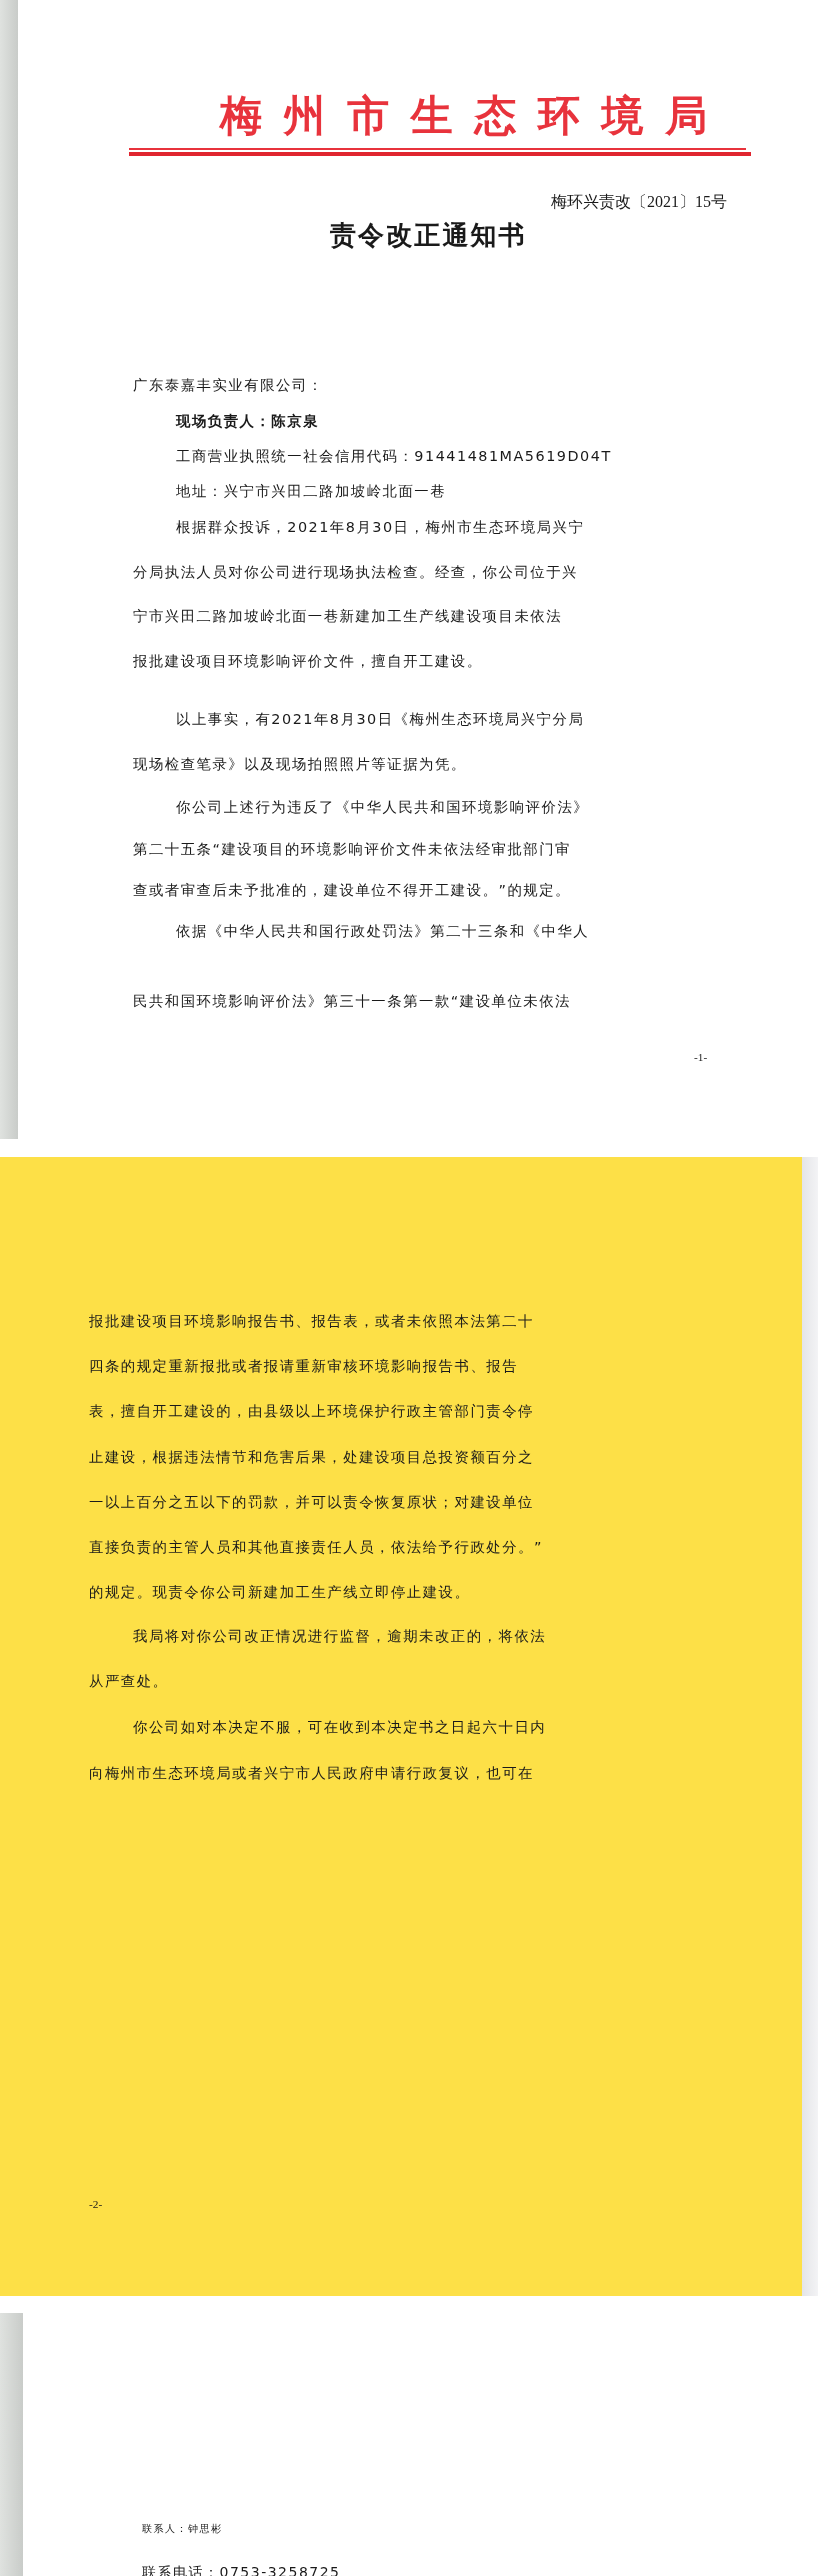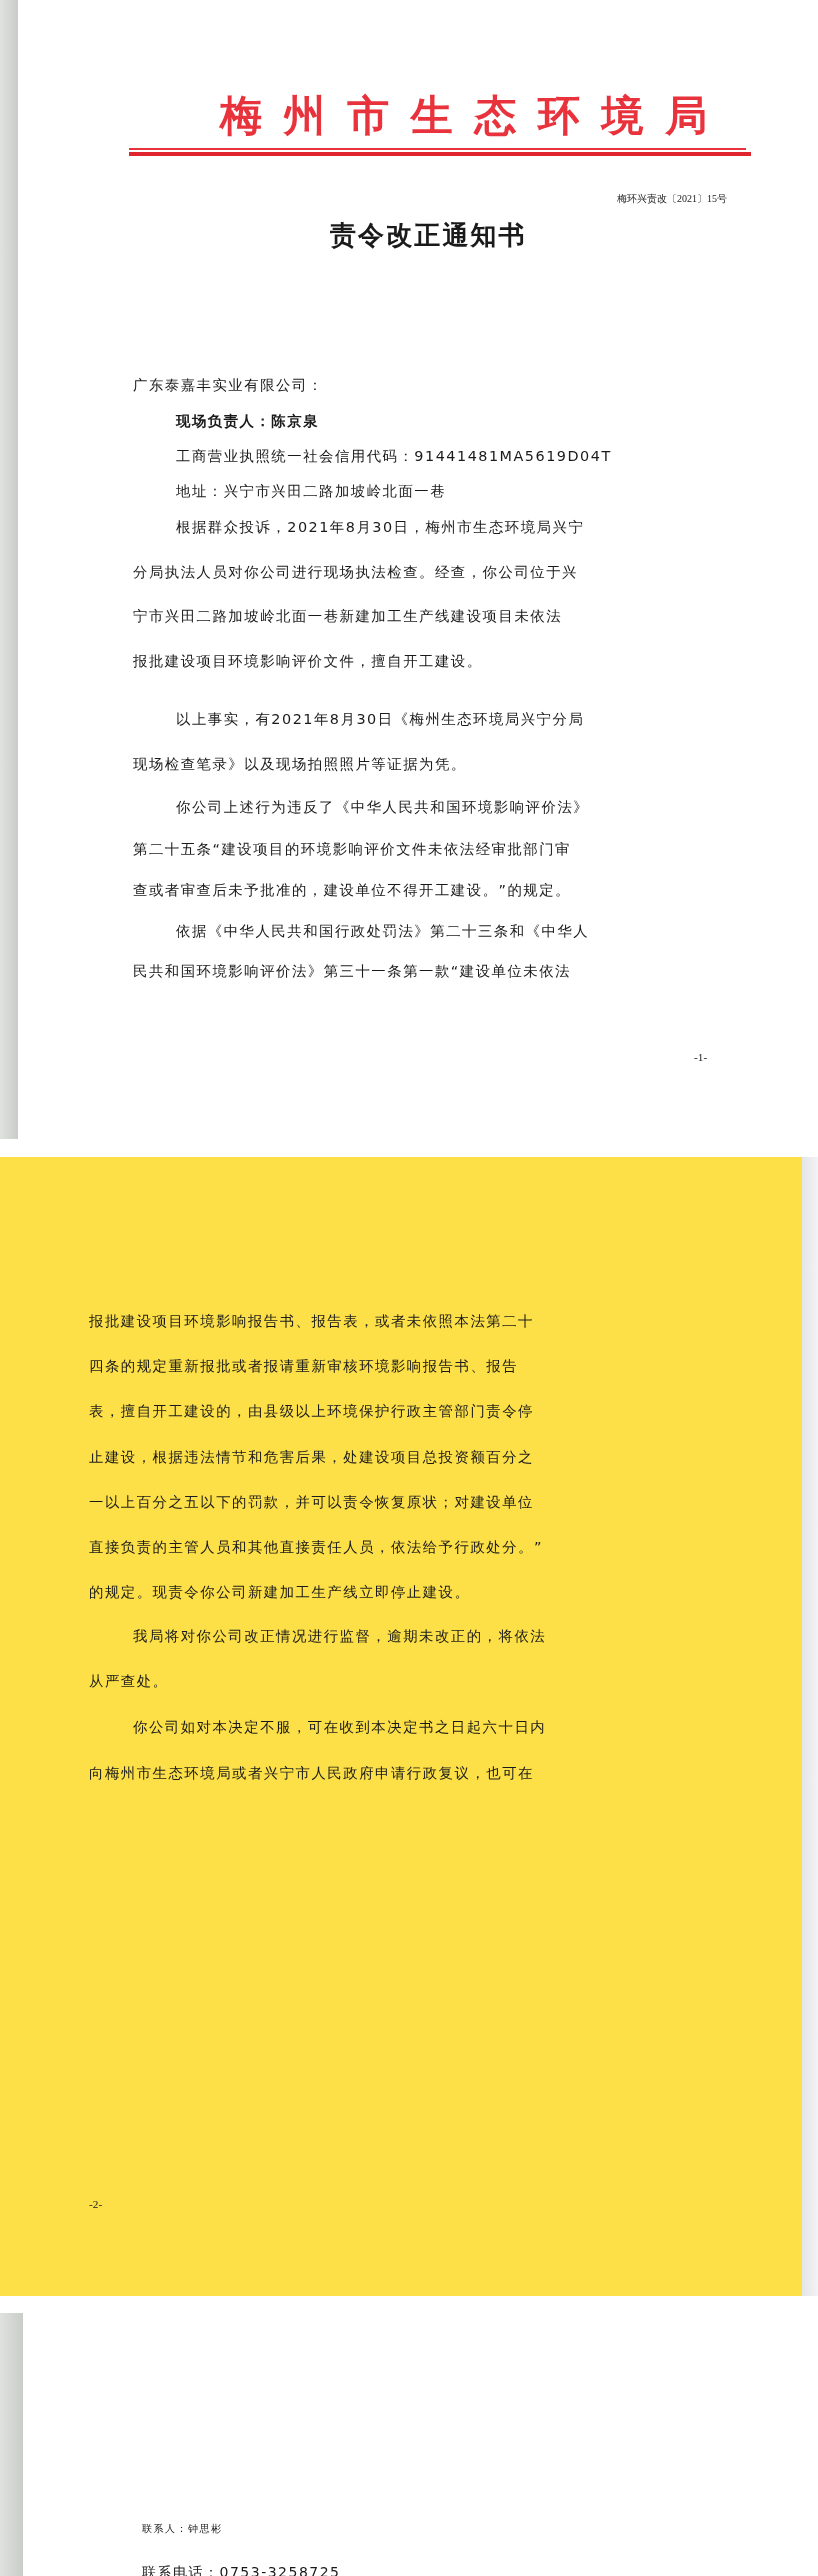--- a/index.html
+++ b/index.html
@@ -18,39 +18,39 @@
 </head>
 <body>
 
 <div class="page" style="top:0; height:1139px; background:#ffffff;">
   <div class="strip" style="left:0; width:18px;"></div>
 
   <div class="abs header-title" style="left:174px; top:88px;margin-left:46px;">梅州市生态环境局</div>
   <div class="red-thin" style="left:129px; width:617px; top:148px;"></div>
   <div class="red-thick" style="left:129px; width:622px; top:152px;"></div>
 
-  <div class="abs" style="right:92px; top:192px; font-size:10px; font-family:'Liberation Serif',serif;">梅环兴责改〔2021〕15号</div>
+  <div class="abs" style="right:92px; top:192px; font-size:16px; font-family:'Liberation Serif',serif;">梅环兴责改〔2021〕15号</div>
   <div class="abs doc-title" style="left:330px; top:218px;">责令改正通知书</div>
 
   <div class="line" style="left:133px; top:376px;">广东泰嘉丰实业有限公司：</div>
   <div class="line" style="left:176px; top:412px;font-weight:bold;">现场负责人：陈京泉</div>
   <div class="line" style="left:176px; top:447px;">工商营业执照统一社会信用代码：91441481MA5619D04T</div>
   <div class="line" style="left:176px; top:482px;">地址：兴宁市兴田二路加坡岭北面一巷</div>
 
   <div class="line" style="left:176px; top:518px;">根据群众投诉，2021年8月30日，梅州市生态环境局兴宁</div>
   <div class="line" style="left:133px; top:563px;">分局执法人员对你公司进行现场执法检查。经查，你公司位于兴</div>
   <div class="line" style="left:133px; top:607px;">宁市兴田二路加坡岭北面一巷新建加工生产线建设项目未依法</div>
   <div class="line" style="left:133px; top:652px;">报批建设项目环境影响评价文件，擅自开工建设。</div>
   <div class="line" style="left:176px; top:710px;">以上事实，有2021年8月30日《梅州生态环境局兴宁分局</div>
   <div class="line" style="left:133px; top:755px;">现场检查笔录》以及现场拍照照片等证据为凭。</div>
   <div class="line" style="left:176px; top:798px;">你公司上述行为违反了《中华人民共和国环境影响评价法》</div>
   <div class="line" style="left:133px; top:840px;">第二十五条“建设项目的环境影响评价文件未依法经审批部门审</div>
   <div class="line" style="left:133px; top:881px;">查或者审查后未予批准的，建设单位不得开工建设。”的规定。</div>
   <div class="line" style="left:176px; top:922px;">依据《中华人民共和国行政处罚法》第二十三条和《中华人</div>
-  <div class="line" style="left:133px; top:962px;text-align:center;">民共和国环境影响评价法》第三十一条第一款“建设单位未依法</div>
+  <div class="line" style="left:133px; top:992px;text-align:center;">民共和国环境影响评价法》第三十一条第一款“建设单位未依法</div>
 
   <div class="abs pnum" style="left:694px; top:1051px;">-1-</div>
 </div>
 
 <div class="page" style="top:1157px; height:1139px; background:#fde047;">
   <div class="strip" style="left:802px; width:16.5px; background:linear-gradient(to right,#e4e5e8,#f4f4f6);"></div>
 
   <div class="line" style="left:89px; top:155px;">报批建设项目环境影响报告书、报告表，或者未依照本法第二十</div>
   <div class="line" style="left:89px; top:200px;">四条的规定重新报批或者报请重新审核环境影响报告书、报告</div>
   <div class="line" style="left:89px; top:245px;">表，擅自开工建设的，由县级以上环境保护行政主管部门责令停</div>

